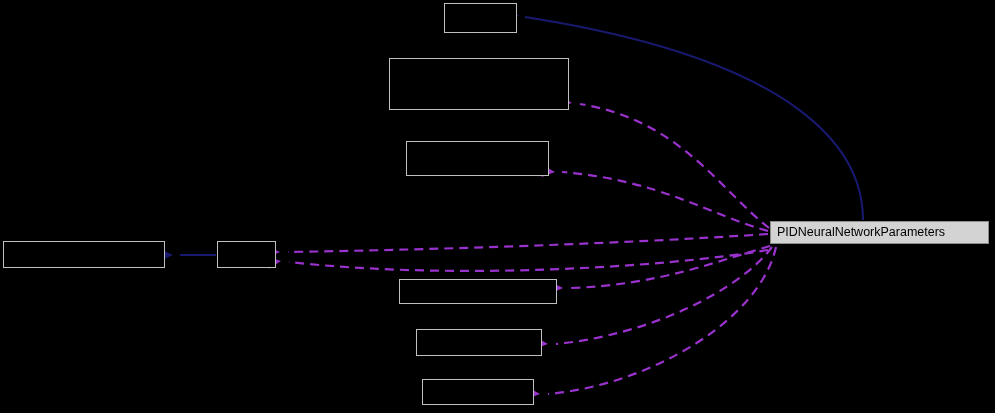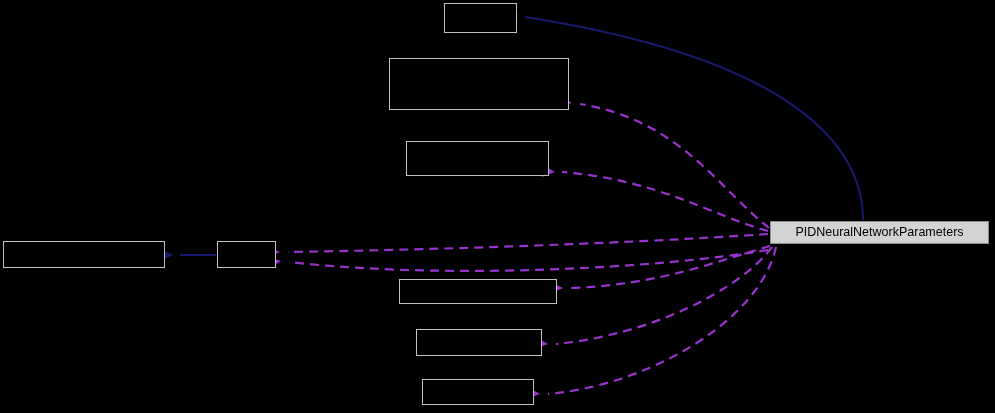--- a/index.html
+++ b/index.html
@@ -25,21 +25,20 @@
     pointer-events: none;
   }
   .node {
     position: absolute;
     box-sizing: border-box;
     border: 1px solid #c0c0c0;
     background: #000000;
     color: #000000;
     display: flex;
     align-items: center;
-    justify-content: center;
     font-size: 12.5px;
     line-height: 1;
     white-space: nowrap;
     overflow: hidden;
   }
   .node.highlight {
     background: #d3d3d3;
     border: 1px solid #8c8c8c;
     color: #000000;
   }

